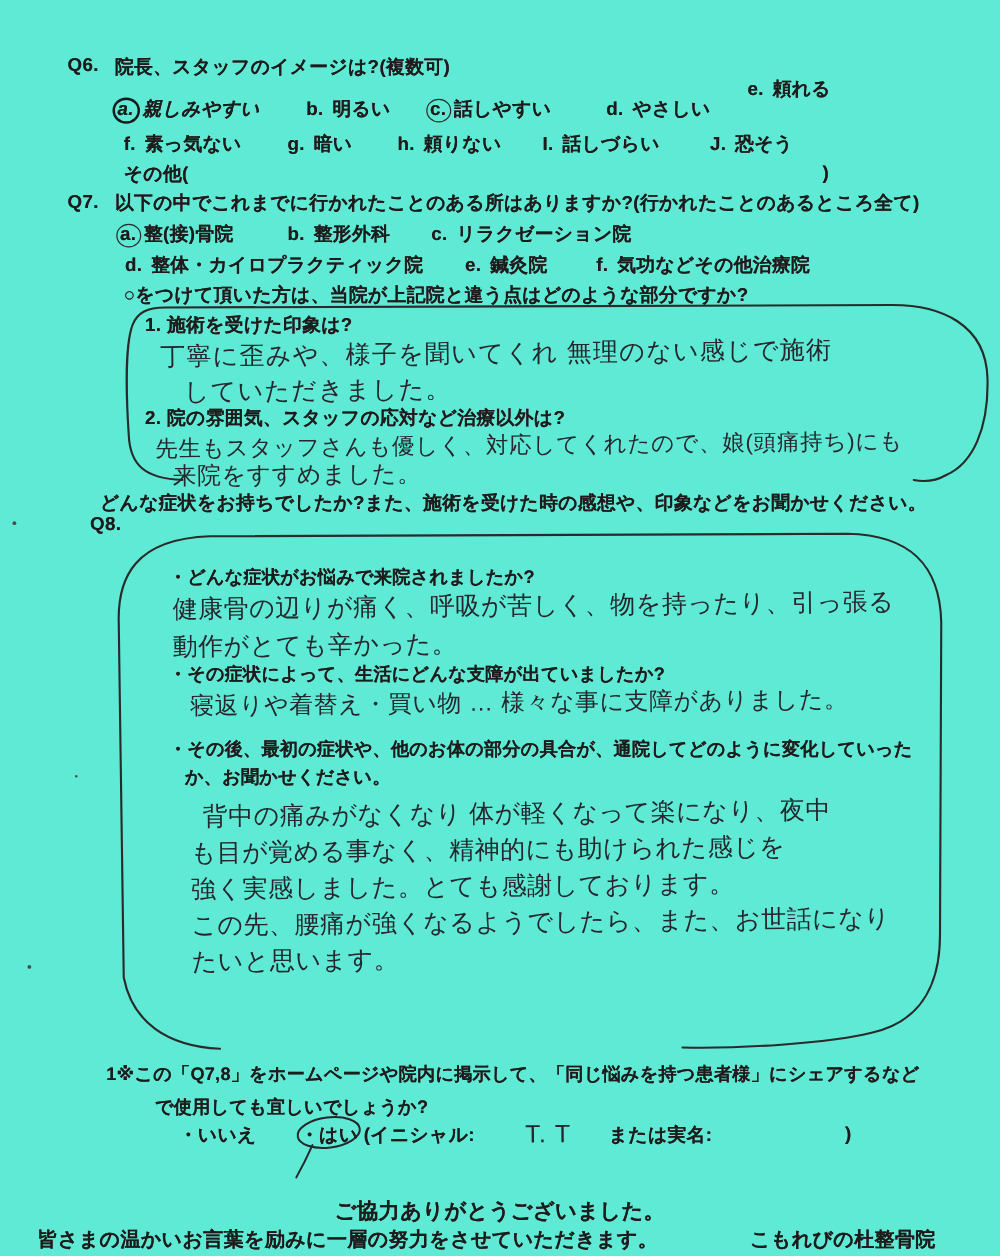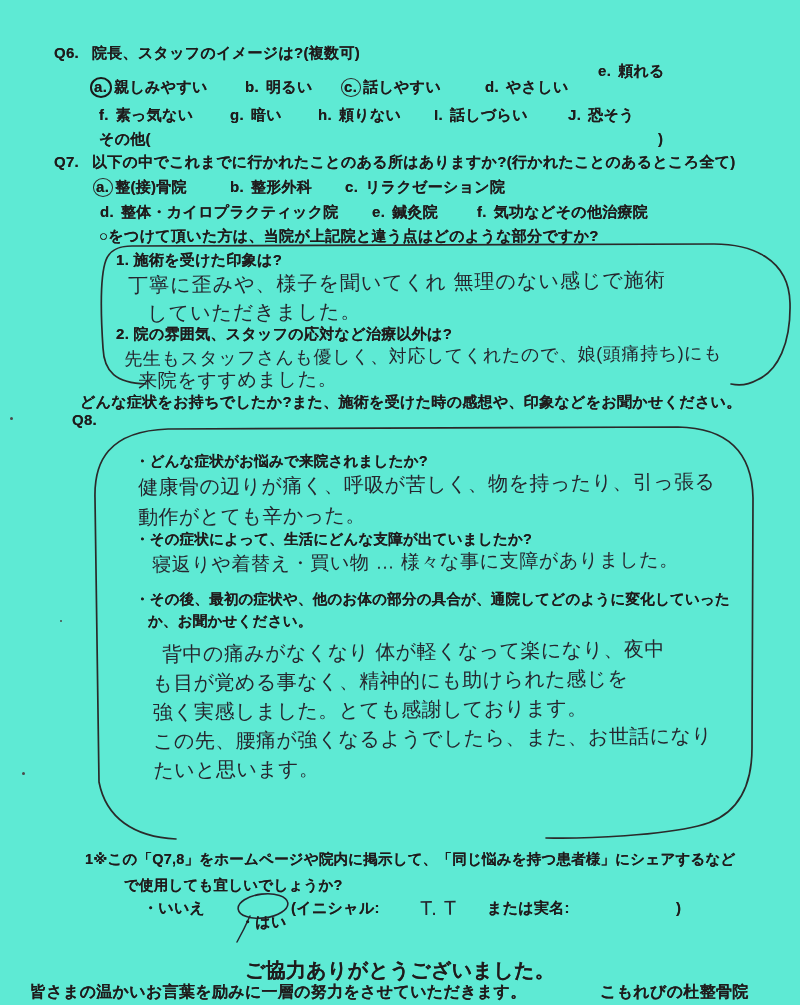--- a/index.html
+++ b/index.html
@@ -38,21 +38,21 @@
     <path d="M 250 916 C 246 925, 242 933, 237 942" fill="none" stroke="#26262e" stroke-width="1.5" stroke-linecap="round"></path>
   </svg>
 
   <div class="speck" style="left:10px;top:417px;width:3px;height:3px;"></div>
   <div class="speck" style="left:60px;top:620px;width:2px;height:2px;"></div>
   <div class="speck" style="left:22px;top:772px;width:3px;height:3px;"></div>
 
   <div class="p print" style="left:54px;top:44px;">Q6.</div>
   <div class="p print" style="left:92px;top:44px;">院長、スタッフのイメージは?(複数可)</div>
 
-  <div class="p print" style="left:94px;top:78px;"><span class="okey key-circle key-scribble">a.</span><span>親しみやすい</span></div>
+  <div class="p print" style="left:94px;top:78px;font-style:italic;"><span class="okey key-circle key-scribble">a.</span><span>親しみやすい</span></div>
   <div class="p print" style="left:245px;top:78px;"><span class="okey">b.</span><span>明るい</span></div>
   <div class="p print" style="left:345px;top:78px;"><span class="okey key-circle">c.</span><span>話しやすい</span></div>
   <div class="p print" style="left:485px;top:78px;"><span class="okey">d.</span><span>やさしい</span></div>
   <div class="p print" style="left:598px;top:62px;"><span class="okey">e.</span><span>頼れる</span></div>
 
   <div class="p print" style="left:99px;top:106px;"><span class="okey">f.</span><span>素っ気ない</span></div>
   <div class="p print" style="left:230px;top:106px;"><span class="okey">g.</span><span>暗い</span></div>
   <div class="p print" style="left:318px;top:106px;"><span class="okey">h.</span><span>頼りない</span></div>
   <div class="p print" style="left:434px;top:106px;"><span class="okey">I.</span><span>話しづらい</span></div>
   <div class="p print" style="left:568px;top:106px;"><span class="okey">J.</span><span>恐そう</span></div>
@@ -98,23 +98,23 @@
     <div class="a3line">も目が覚める事なく、精神的にも助けられた感じを</div>
     <div class="a3line">強く実感しました。とても感謝しております。</div>
     <div class="a3line">この先、腰痛が強くなるようでしたら、また、お世話になり</div>
     <div class="a3line">たいと思います。</div>
   </div>
 
   <div class="p print-sm" style="left:85px;top:850px;">1※この「Q7,8」をホームページや院内に掲示して、「同じ悩みを持つ患者様」にシェアするなど</div>
   <div class="p print-sm" style="left:124px;top:876px;">で使用しても宜しいでしょうか?</div>
 
   <div class="p print" style="left:143px;top:899px;">・いいえ</div>
-  <div class="p print" style="left:240px;top:899px;margin-top:14px;">・はい</div>
+  <div class="p print" style="left:240px;top:899px;">・はい</div>
   <div class="p print" style="left:291px;top:899px;">(イニシャル:</div>
   <div class="p hw hw20" style="left:420px;top:897px;">T. T</div>
   <div class="p print" style="left:487px;top:899px;">または実名:</div>
   <div class="p print" style="left:676px;top:899px;">)</div>
 
-  <div class="p print" style="left:0;top:957px;width:800px;text-align:center;font-size:20px;">ご協力ありがとうございました。</div>
+  <div class="p print" style="left:0;top:957px;width:800px;text-align:center;font-size:17px;">ご協力ありがとうございました。</div>
   <div class="p print" style="left:30px;top:982px;font-size:16px;">皆さまの温かいお言葉を励みに一層の努力をさせていただきます。</div>
   <div class="p print" style="left:600px;top:982px;font-size:16px;">こもれびの杜整骨院</div>
 
 </div>
 
 </body></html>

